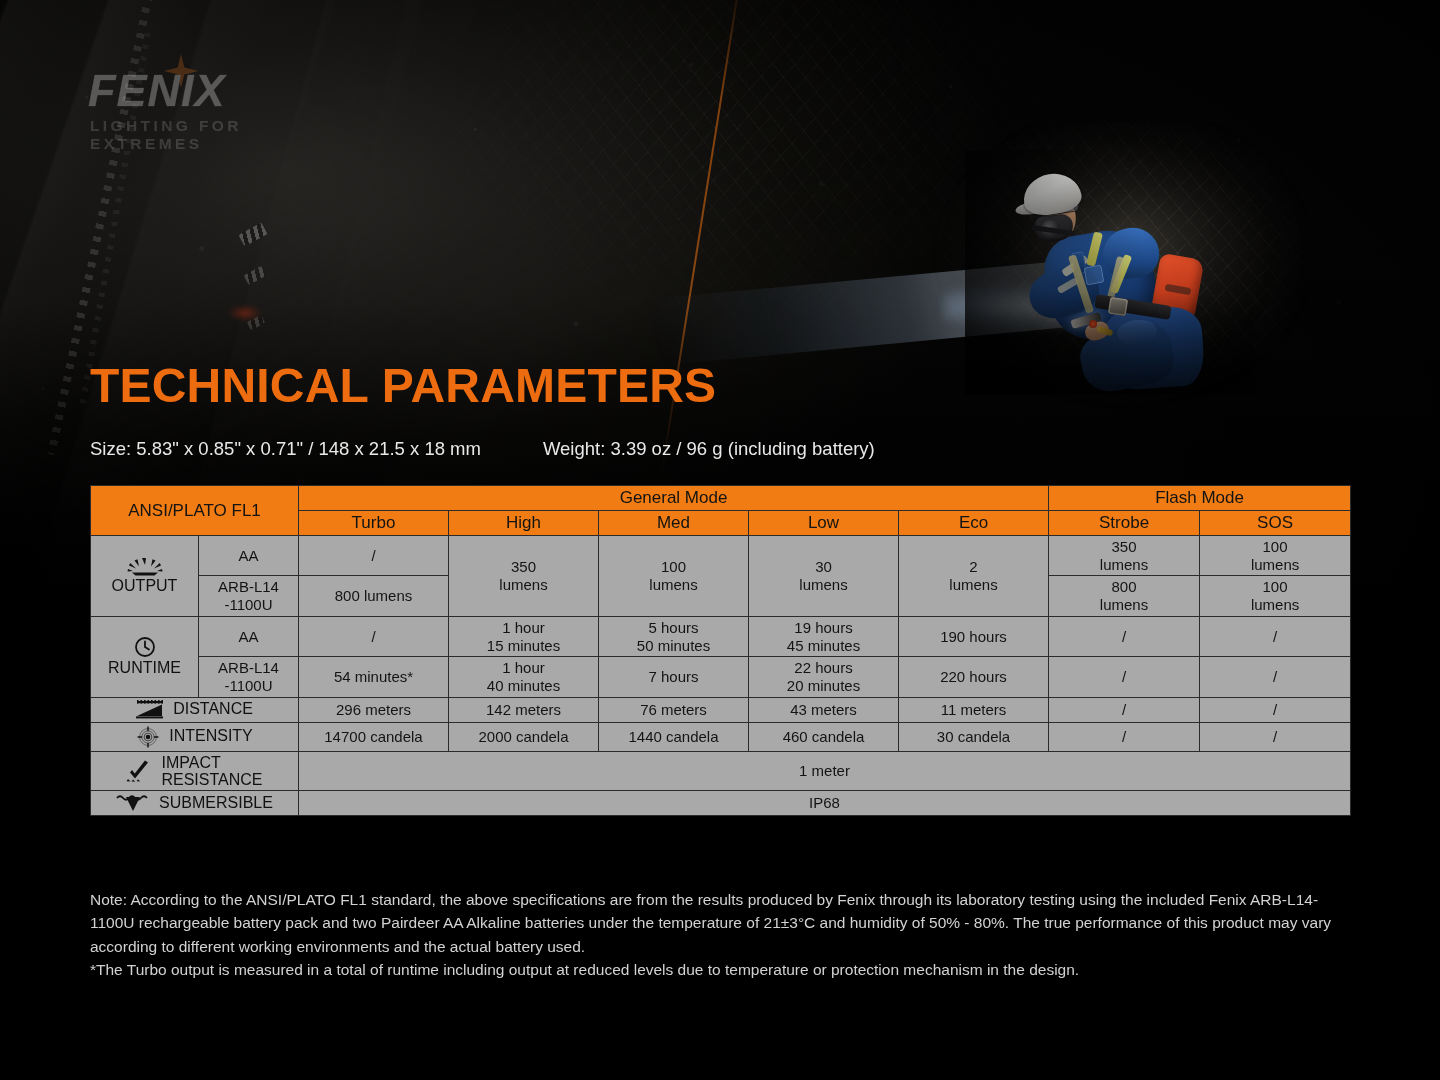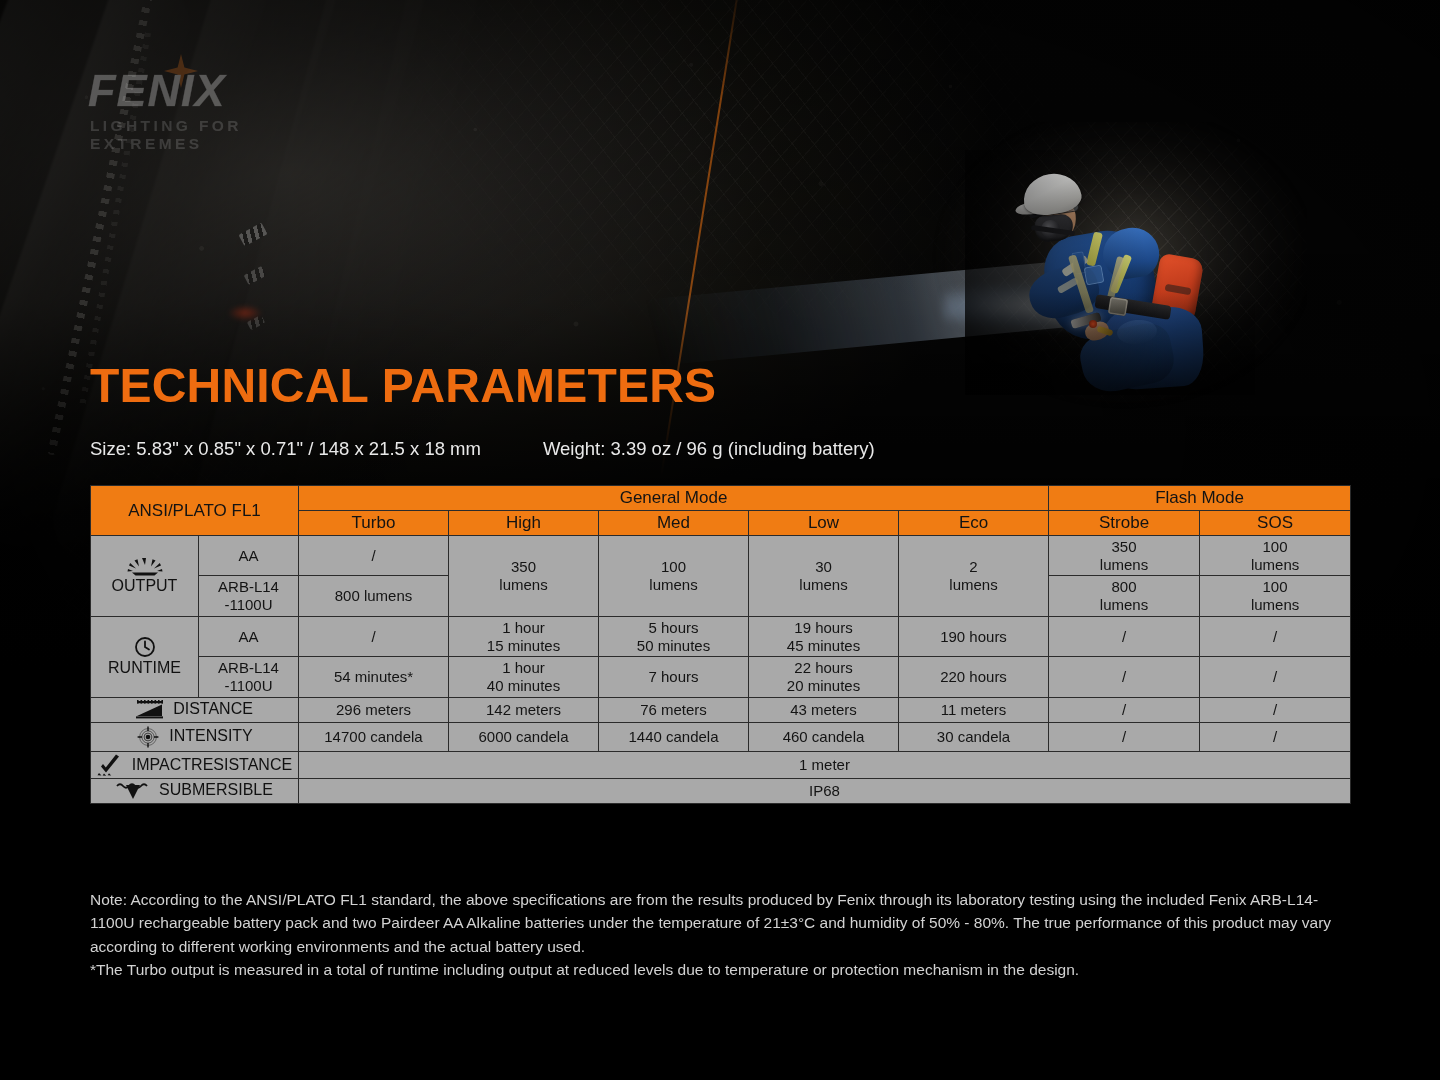--- a/index.html
+++ b/index.html
@@ -662,21 +662,21 @@
           </g>
           <circle cx="12" cy="12" r="2.3" fill="#111"></circle>
         </svg></span>
                 <span>INTENSITY</span>
               </span>
             </td>
             <td class="cellval">
               <span class="two">14700 candela</span>
             </td>
             <td class="cellval">
-              <span class="two">6000 candela</span>
+              <span class="two">2000 candela</span>
             </td>
             <td class="cellval">
               <span class="two">1440 candela</span>
             </td>
             <td class="cellval">
               <span class="two">460 candela</span>
             </td>
             <td class="cellval">
               <span class="two">30 candela</span>
             </td>
@@ -692,21 +692,21 @@
       <span class="lbl-inline">
                 <span class="icon">
         <svg width="26" height="22" viewBox="0 0 26 22" style="vertical-align:middle">
           <path d="M4 12.5 L9 18.5 L22 2.5 L19 0.5 L8.8 13.5 L6 10 Z" fill="#111"></path>
           <g fill="#111">
             <path d="M2 19 l2.5 2.6 -4 -0.4 Z"></path>
                       <path d="M7 19.6 l2.2 2.2 -3.6 -0.3 Z"></path>
             <path d="M12 19.2 l2.2 2.3 -3.6 -0.3 Z"></path>
           </g>
         </svg></span>
-                <span style="display:flex;line-height:1.08;text-align:left">
+                <span style="display:flex;flex-direction:column;line-height:1.08;text-align:left">
            <span>IMPACT</span>
                   <span>RESISTANCE</span>
                 </span>
               </span>
             </td>
     <td class="cellval" colspan="7">1 meter</td>
           </tr>
           <tr>
     <td class="rowlabel" colspan="2">
       <span class="lbl-inline">

